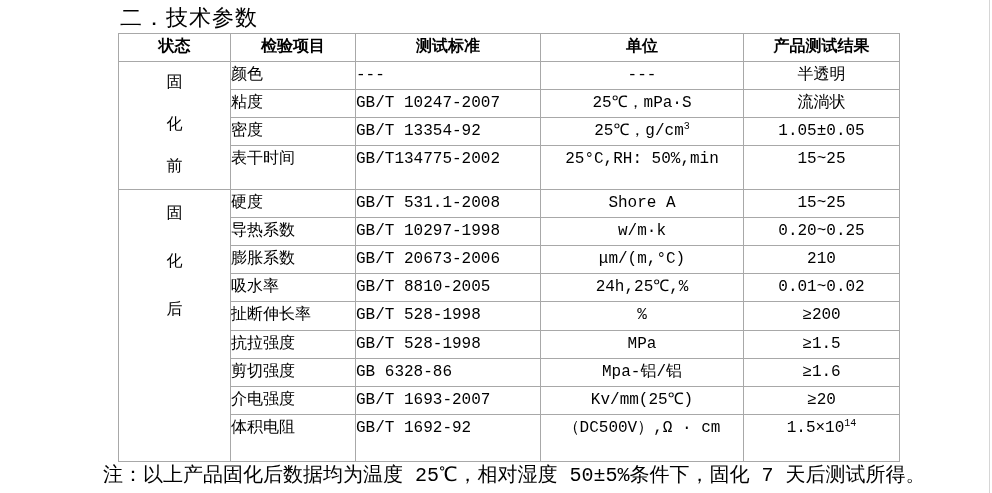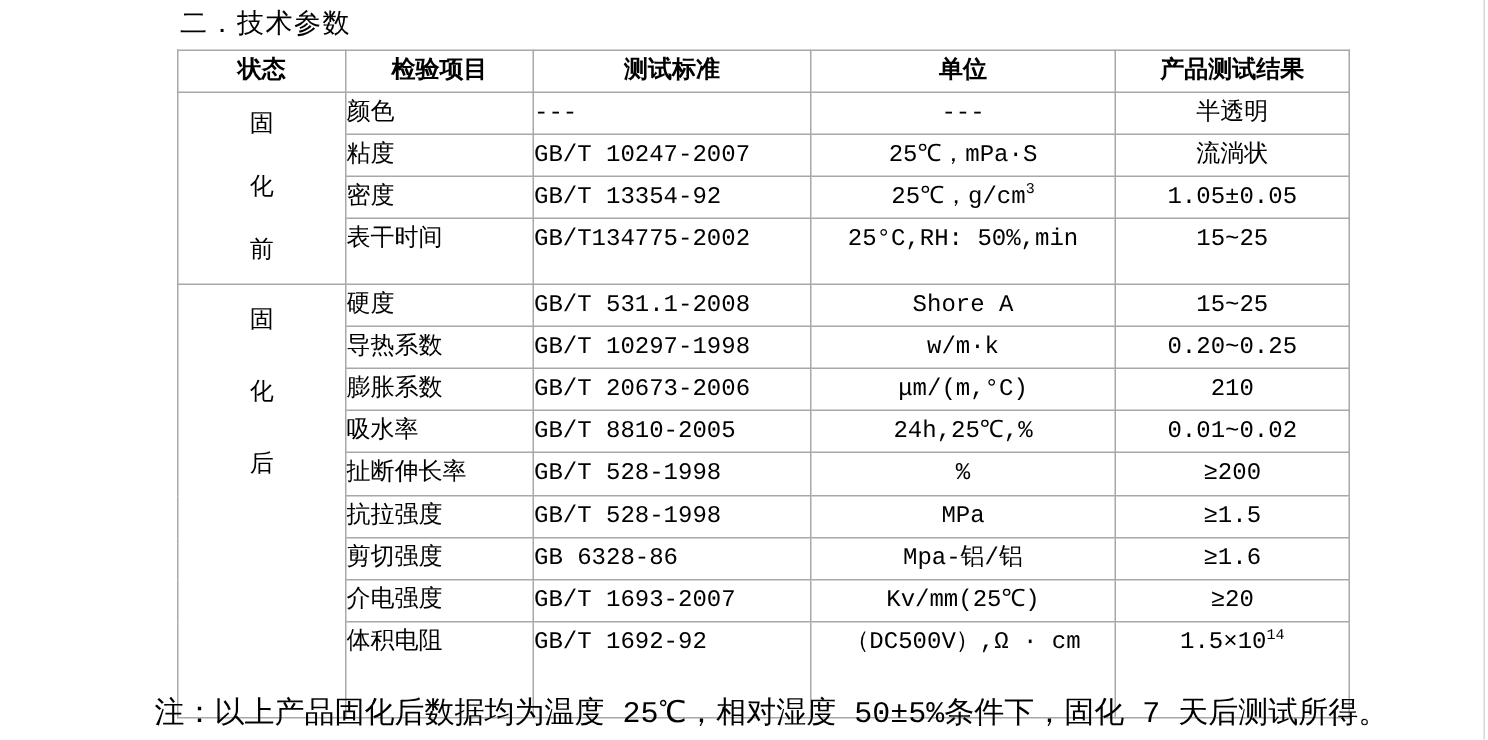--- a/index.html
+++ b/index.html
@@ -7,21 +7,21 @@
     width: 992px; height: 493px;
     background: #ffffff;
     font-family: "Liberation Mono", "DejaVu Sans Mono", monospace;
     color: #000000;
     position: relative;
     overflow: hidden;
   }
   .page-title {
     position: absolute;
     left: 120px; top: 3px;
-    font-size: 18px;
+    font-size: 22px;
     font-weight: 400;
     letter-spacing: 1px;
     white-space: nowrap;
   }
   table.spec-table {
     position: absolute;
     left: 118px; top: 33px;
     border-collapse: collapse;
     table-layout: fixed;
     width: 781px;
@@ -36,21 +36,21 @@
     white-space: nowrap;
   }
   .spec-table th {
     font-weight: 700;
     text-align: center;
   }
   tr.h-header { height: 27px; margin-top: 12px; }
   tr.h-norm   { height: 28px; }
   tr.h-norm29 { height: 29px; margin-top: 48px; }
   tr.h-tall44 { height: 44px; margin-top: 20px; }
-  tr.h-tall47 { height: 64px; }
+  tr.h-tall47 { height: 47px; }
   .c-item, .c-standard { text-align: left; padding-left: 4px; }
   .c-unit, .c-result   { text-align: center; }
   .state-cell {
     text-align: center;
     vertical-align: middle;
     font-size: 16px;
   }
   .state-chars div { line-height: 42px; }
   .state-cell.shift-up { padding-bottom: 56px; }
   .state-cell.shift-up .state-chars div { line-height: 48px; }

